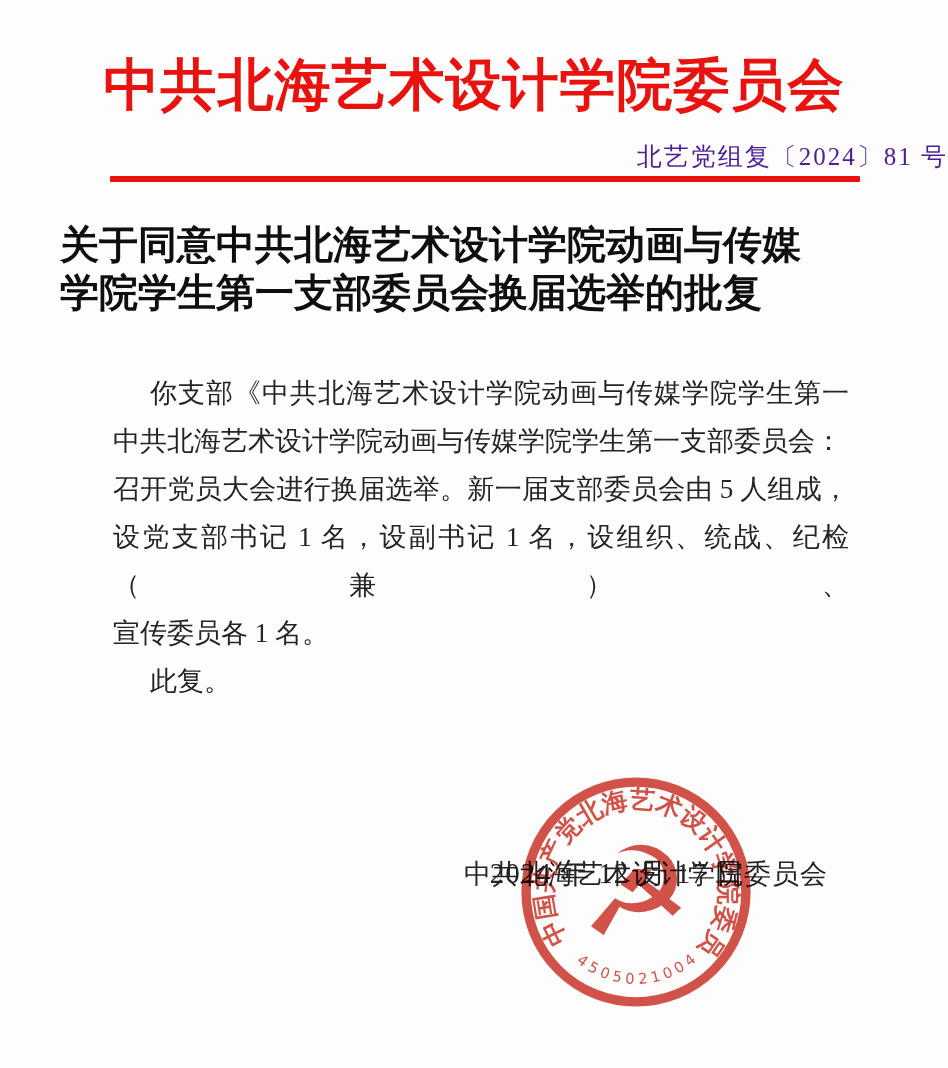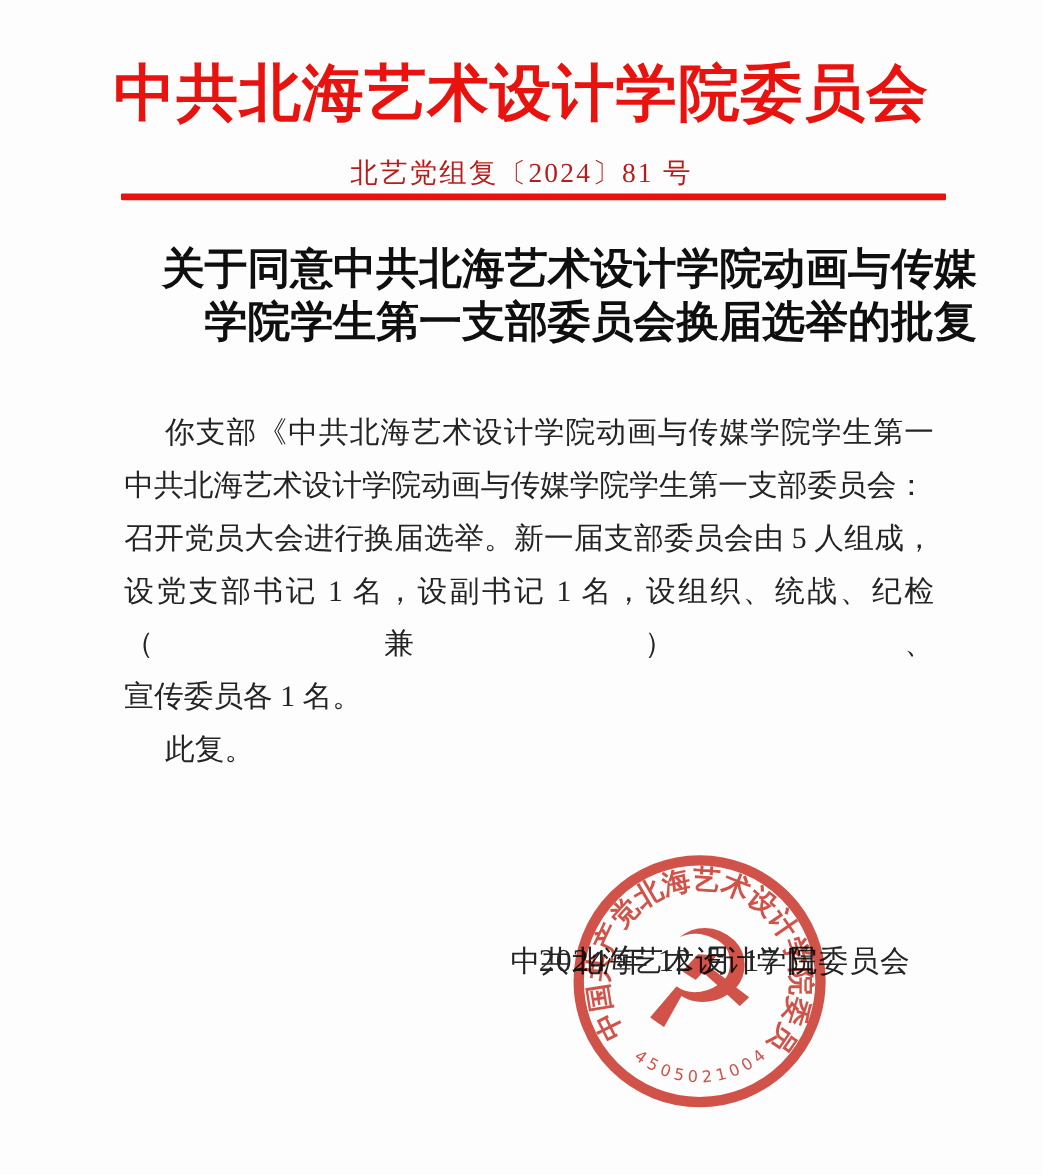--- a/index.html
+++ b/index.html
@@ -17,29 +17,29 @@
     color:var(--text-black);
   }
   .org-header{
     position:absolute;top:48px;left:0;width:100%;
     margin:0;text-align:center;
     font-size:56px;font-weight:bold;letter-spacing:1px;
     color:var(--header-red);
   }
   .doc-number{
     position:absolute;top:140px;left:0;width:100%;
-    text-align:center;font-size:25px;letter-spacing:2px;color:#b91c1c;
+    text-align:right;font-size:25px;letter-spacing:2px;color:#4c1d95;
   }
   .red-divider{
     position:absolute;top:176px;left:110px;width:750px;height:6px;
     background:var(--header-red);border-radius:1px;
   }
   .doc-title{
     position:absolute;top:221px;left:60px;right:60px;
-    margin:0;text-align:right;
+    margin:0;text-align:left;
     font-size:39px;font-weight:bold;line-height:48px;color:#0f0f0f;
     letter-spacing:0px;
   }
   .doc-title .title-line{display:block;}
   .body-text{
     position:absolute;top:369px;left:113px;width:736px;
     font-size:27px;line-height:48px;color:var(--text-black);
   }
   .line{white-space:nowrap;}
   .line.indent{padding-left:37px;}

